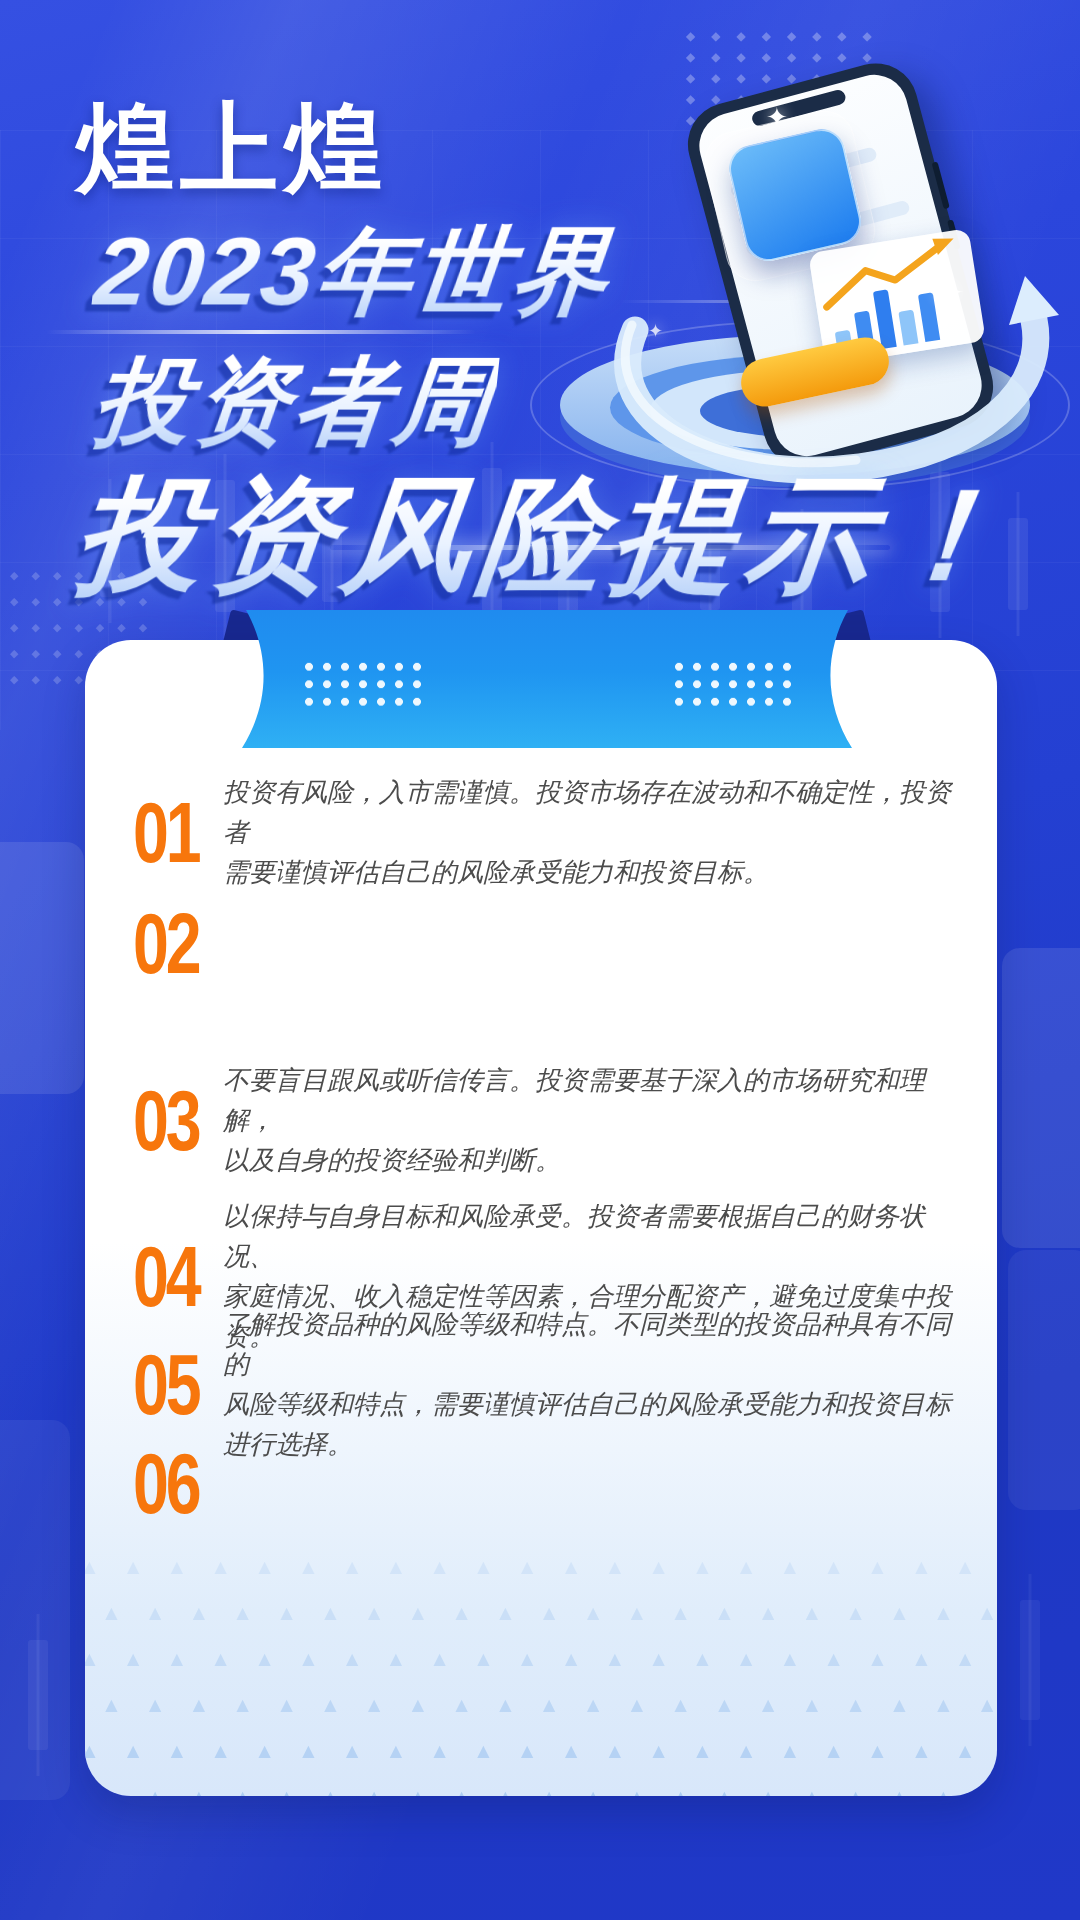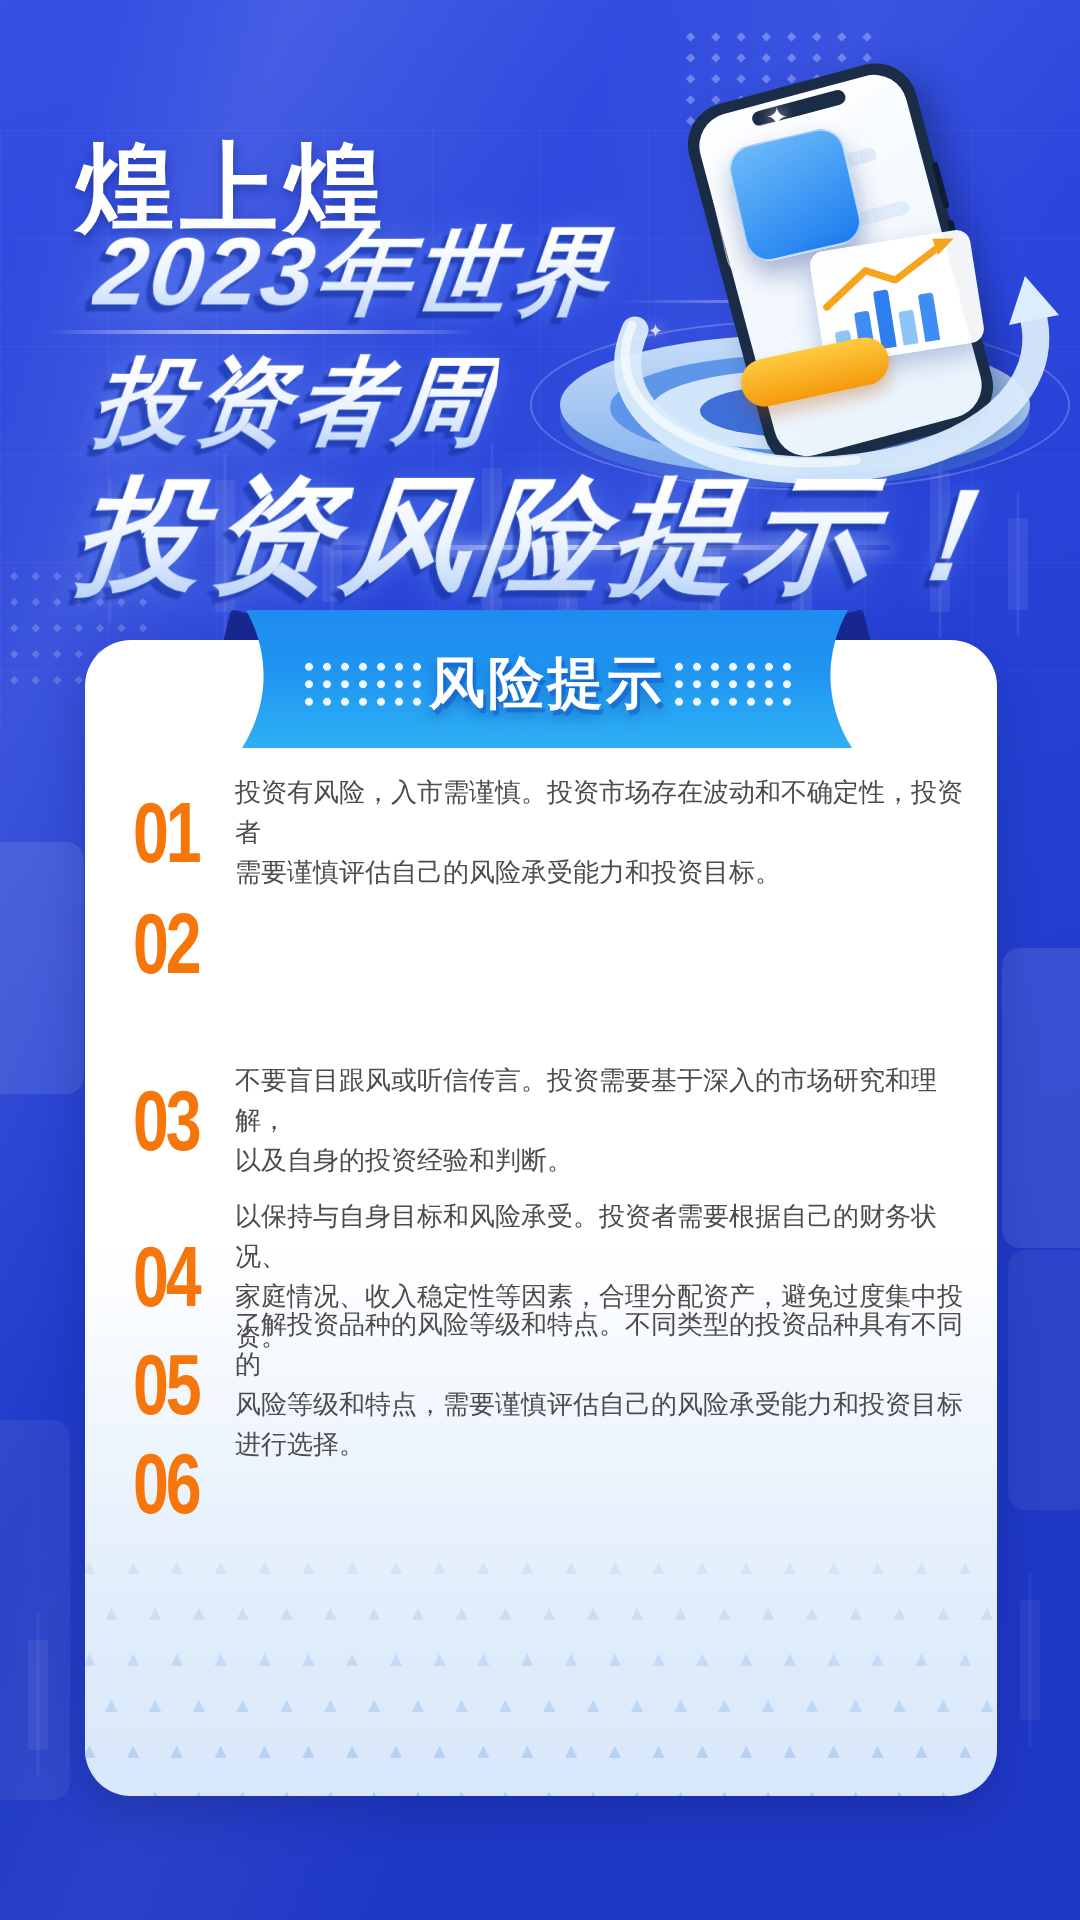--- a/index.html
+++ b/index.html
@@ -21,21 +21,21 @@
   .dots-topright{left:686px;top:26px;}
   .dots-left{left:10px;top:562px;color:rgba(255,255,255,.20);font-size:11px;letter-spacing:13px;line-height:26px;}
   .candle{background:rgba(255,255,255,.075);border-radius:3px;width:20px;}
   .candle::after{content:'';position:absolute;left:50%;transform:translateX(-50%);
     top:-26px;bottom:-26px;width:3px;background:rgba(255,255,255,.075);}
   .edge{background:rgba(255,255,255,.10);border-radius:18px;}
   .speed{border-radius:3px;background:linear-gradient(90deg,rgba(255,255,255,0),rgba(255,255,255,.85),rgba(255,255,255,0));}
 
   
   .brand{left:76px;top:84px;font-family:"DejaVu Serif",serif;font-weight:900;font-size:98px;
-    color:#ffffff;letter-spacing:6px;text-shadow:0 5px 12px rgba(8,28,120,.45);margin-top:40px;}
+    color:#ffffff;letter-spacing:6px;text-shadow:0 5px 12px rgba(8,28,120,.45);}
   .title-line{font-weight:900;font-style:italic;transform:skewX(-6deg);transform-origin:left bottom;
     background:linear-gradient(180deg,#ffffff 22%,#e9f2ff 55%,#a6c6f7 100%);
     -webkit-background-clip:text;background-clip:text;color:transparent;white-space:nowrap;
     filter:drop-shadow(-6px 7px 1px rgba(15,42,155,.55)) drop-shadow(0 0 14px rgba(130,190,255,.30));}
   .t1{left:88px;top:208px;font-size:96px;letter-spacing:2px;}
   .t2{left:88px;top:338px;font-size:96px;letter-spacing:4px;}
   .t3{left:68px;top:452px;font-size:126px;letter-spacing:8px;}
 
   
   .illu{left:500px;top:55px;width:580px;height:440px;}
@@ -89,22 +89,22 @@
   
   .card{left:85px;top:640px;width:912px;height:1156px;border-radius:46px;overflow:hidden;
     background:linear-gradient(180deg,#ffffff 0%,#ffffff 52%,#eef5fd 70%,#e0edfb 84%,#d8e7fa 100%);
     box-shadow:0 18px 40px rgba(10,25,90,.25);}
   .tri-row{position:absolute;left:-6px;width:940px;color:#a9cbf2;font-size:21px;letter-spacing:23px;
     white-space:nowrap;overflow:hidden;}
   .tri-row.off{text-indent:22px;}
   .item{position:absolute;left:48px;width:844px;display:flex;align-items:center;}
   .item .num{flex:0 0 88px;font-size:86px;line-height:70px;font-weight:900;color:#f7760c;
     letter-spacing:-4px;transform:scaleX(.75);transform-origin:left center;}
-  .item .txt{width:740px;margin-left:14px;font-size:26px;line-height:40px;color:#4c4c4c;
-    white-space:pre-line;}
+  .item .txt{width:740px;margin-left:2px;font-size:26px;line-height:40px;color:#4c4c4c;
+    white-space:pre-line;font-style:italic;}
   .i1{top:132px;} .i2{top:268px;} .i3{top:420px;} .i4{top:556px;}
   .i5{top:664px;} .i6{top:808px;} .i7{top:975px;}
 </style>
 </head>
 <body>
 
 <div id="poster">
 
   <div class="abs bg-grid"></div>
   <div class="abs bg-diag"></div>
@@ -229,16 +229,15 @@
 进行选择。</div>
     </div>
     <div class="item i6">
       <div class="num">06</div>
     </div>
   </div>
 
   <div class="abs ribbon">
     <div class="rdots l"></div>
     <div class="rdots r"></div>
-    <div class="ribbon-label">风险提示</div>
   </div>
 
 </div>
 
 </body></html>

